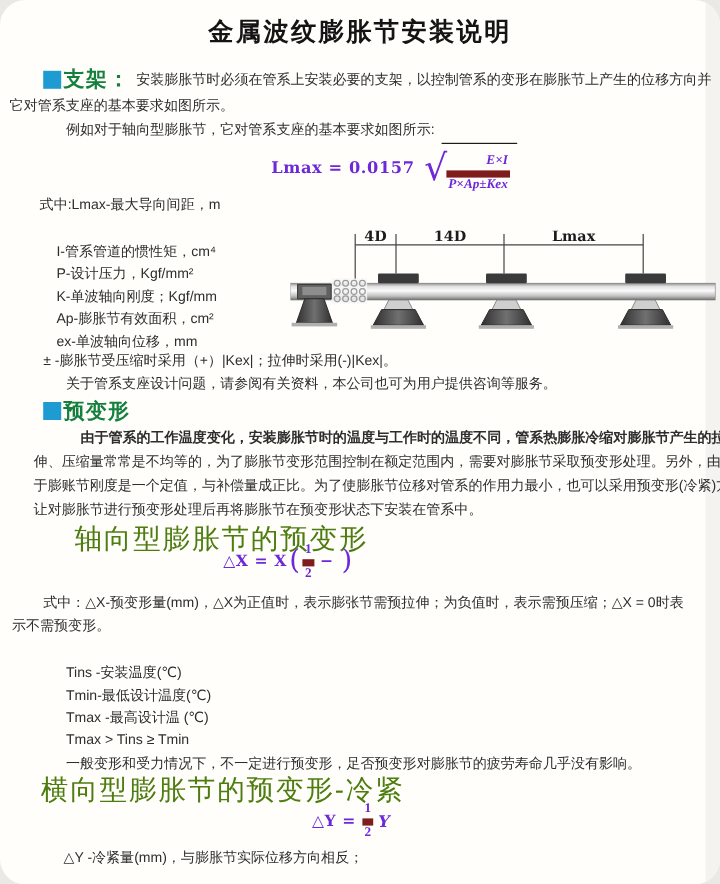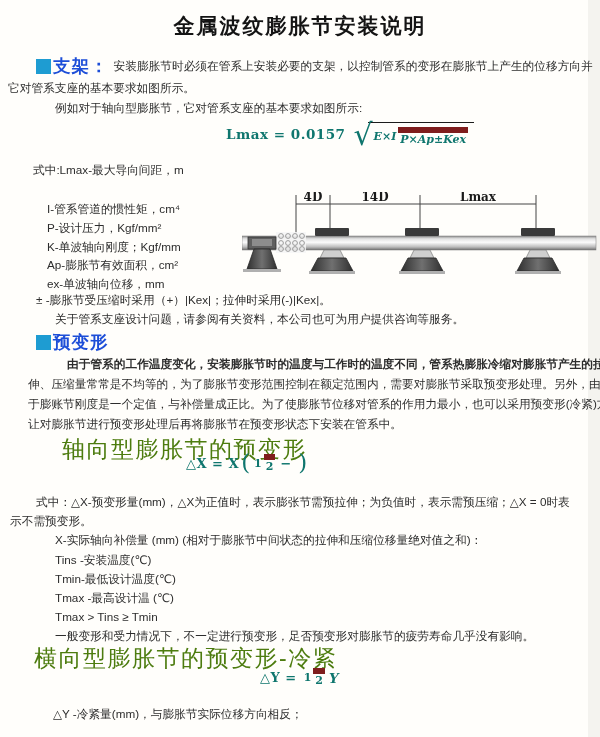--- a/index.html
+++ b/index.html
@@ -1,43 +1,43 @@
 <!DOCTYPE html>
 <html><head>
 <meta charset="utf-8">
 <style>
   html,body{margin:0;padding:0;background:#e9e9e6;}
   .page{
     position:relative;width:600px;height:737px;margin:0 auto;
     background:#fffefb;overflow:hidden;
-    font-family:"Liberation Sans","DejaVu Sans",sans-serif;color:#2d2d2d;
+    font-family:"Liberation Sans","DejaVu Sans",sans-serif;color:#2d2d2d;border-radius:21px;
   }
   .edge{position:absolute;top:0;right:0;width:12px;height:737px;background:#f4f3ef;}
   .title{
     position:absolute;top:12px;left:0;width:100%;text-align:center;
     font-size:21px;font-weight:bold;color:#141414;letter-spacing:2px;
   }
   .sec-head{position:absolute;display:flex;align-items:center;height:20px;}
   .sq{width:15px;height:15px;background:#1e9cd2;flex:0 0 auto;margin-right:2px;}
-  .sec-label{font-size:17.5px;font-weight:bold;color:#1d4ed8;letter-spacing:1px;}
+  .sec-label{font-size:17.5px;font-weight:bold;color:#15803d;letter-spacing:1px;}
   .runin{font-size:11.7px;color:#2d2d2d;margin-left:5px;white-space:nowrap;}
   .ln{position:absolute;white-space:nowrap;font-size:11.7px;color:#2d2d2d;}
   .sub-head{
     position:absolute;font-size:23px;font-weight:normal;color:#4d7c0f;
     letter-spacing:1.5px;white-space:nowrap;
   }
   
   .formula{
     position:absolute;display:flex;align-items:center;
-    font-family:"DejaVu Serif",serif;color:#0f766e;font-weight:bold;
+    font-family:"DejaVu Serif",serif;color:#6d28d9;font-weight:bold;
   }
   .flhs{font-size:13.5px;letter-spacing:.5px;margin-right:8px;}
   .sqrt{font-size:30px;font-weight:400;line-height:1;margin-right:-5px;position:relative;top:1px;}
   .vinc{display:inline-block;border-top:1.6px solid #1c1c1c;padding:2px 6px 0 4px;}
-  .frac{display:inline-flex;flex-direction:row;align-items:center;font-size:11px;line-height:1.25;}
+  .frac{display:inline-flex;flex-direction:column;align-items:flex-end;font-size:11px;line-height:1.25;font-family:Liberation Serif, serif;}
   .frac .den{border-top:6px solid #7f1d1d;padding:0 2px;}
   .frac .num{padding:0 2px;}
   .fvar{font-style:italic;}
   .fpre{font-size:13px;letter-spacing:.5px;}
   .paren{font-size:23px;font-weight:400;line-height:1;margin:0 2px;position:relative;top:-1px;}
   .fmid{margin:0 5px;font-size:13px;}
   .fpost{font-size:13.5px;margin-left:4px;}
 </style>
 </head>
 <body>
@@ -168,21 +168,20 @@
     <span class="frac">
       <span class="num">1</span>
       <span class="den">2</span>
     </span>
     <span class="fmid">−</span>
     <span class="paren">)</span>
   </div>
 
   <div class="ln" style="top:495px;left:36px;">式中：△X-预变形量(mm)，△X为正值时，表示膨张节需预拉伸；为负值时，表示需预压缩；△X = 0时表</div>
   <div class="ln" style="top:514px;left:10px;">示不需预变形。</div>
-  <div class="ln" style="top:533px;left:55px;">X-实际轴向补偿量 (mm) (相对于膨胀节中间状态的拉伸和压缩位移量绝对值之和)：</div>
   <div class="ln" style="top:553px;left:55px;">Tins -安装温度(℃)</div>
   <div class="ln" style="top:572px;left:55px;">Tmin-最低设计温度(℃)</div>
   <div class="ln" style="top:591px;left:55px;">Tmax -最高设计温 (℃)</div>
   <div class="ln" style="top:610px;left:55px;">Tmax &gt; Tins ≥ Tmin</div>
   <div class="ln" style="top:629px;left:55px;">一般变形和受力情况下，不一定进行预变形，足否预变形对膨胀节的疲劳寿命几乎没有影响。</div>
 
   <div class="sub-head" style="top:643px;left:34px;">横向型膨胀节的预变形-冷紧</div>
 
   <div class="formula" style="top:668px;left:260px;">
     <span class="fpre">△Y =</span>

